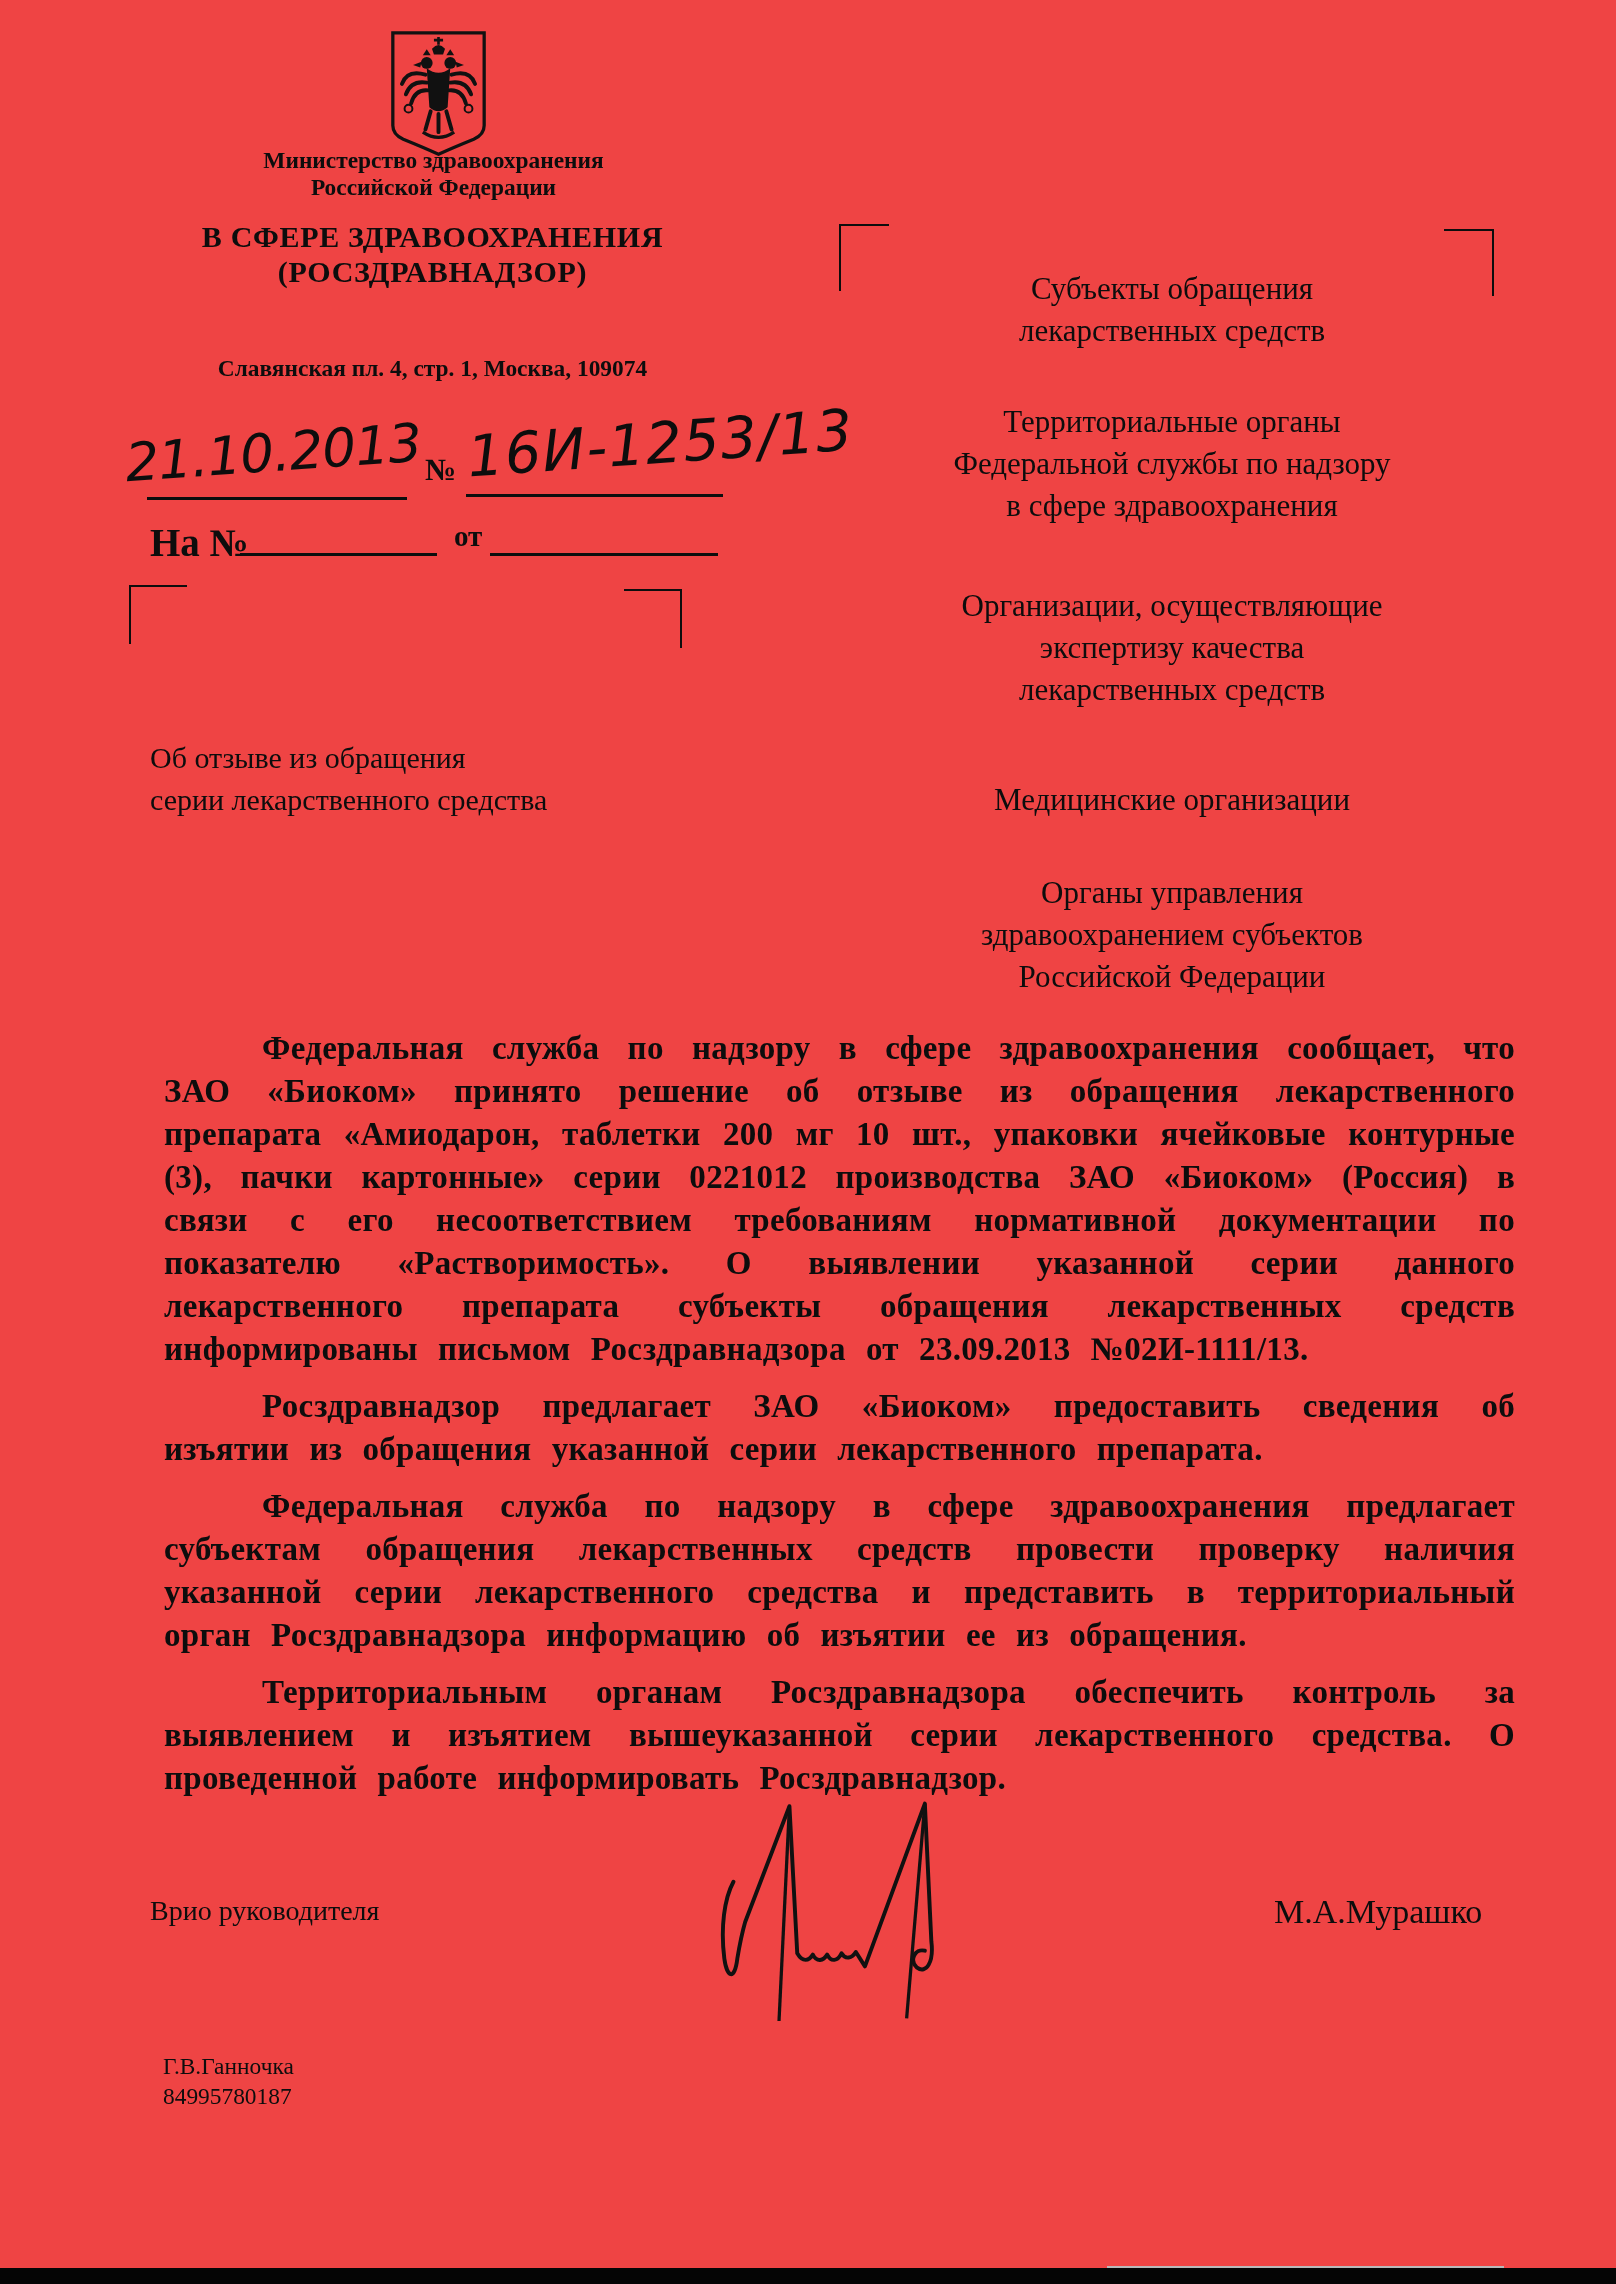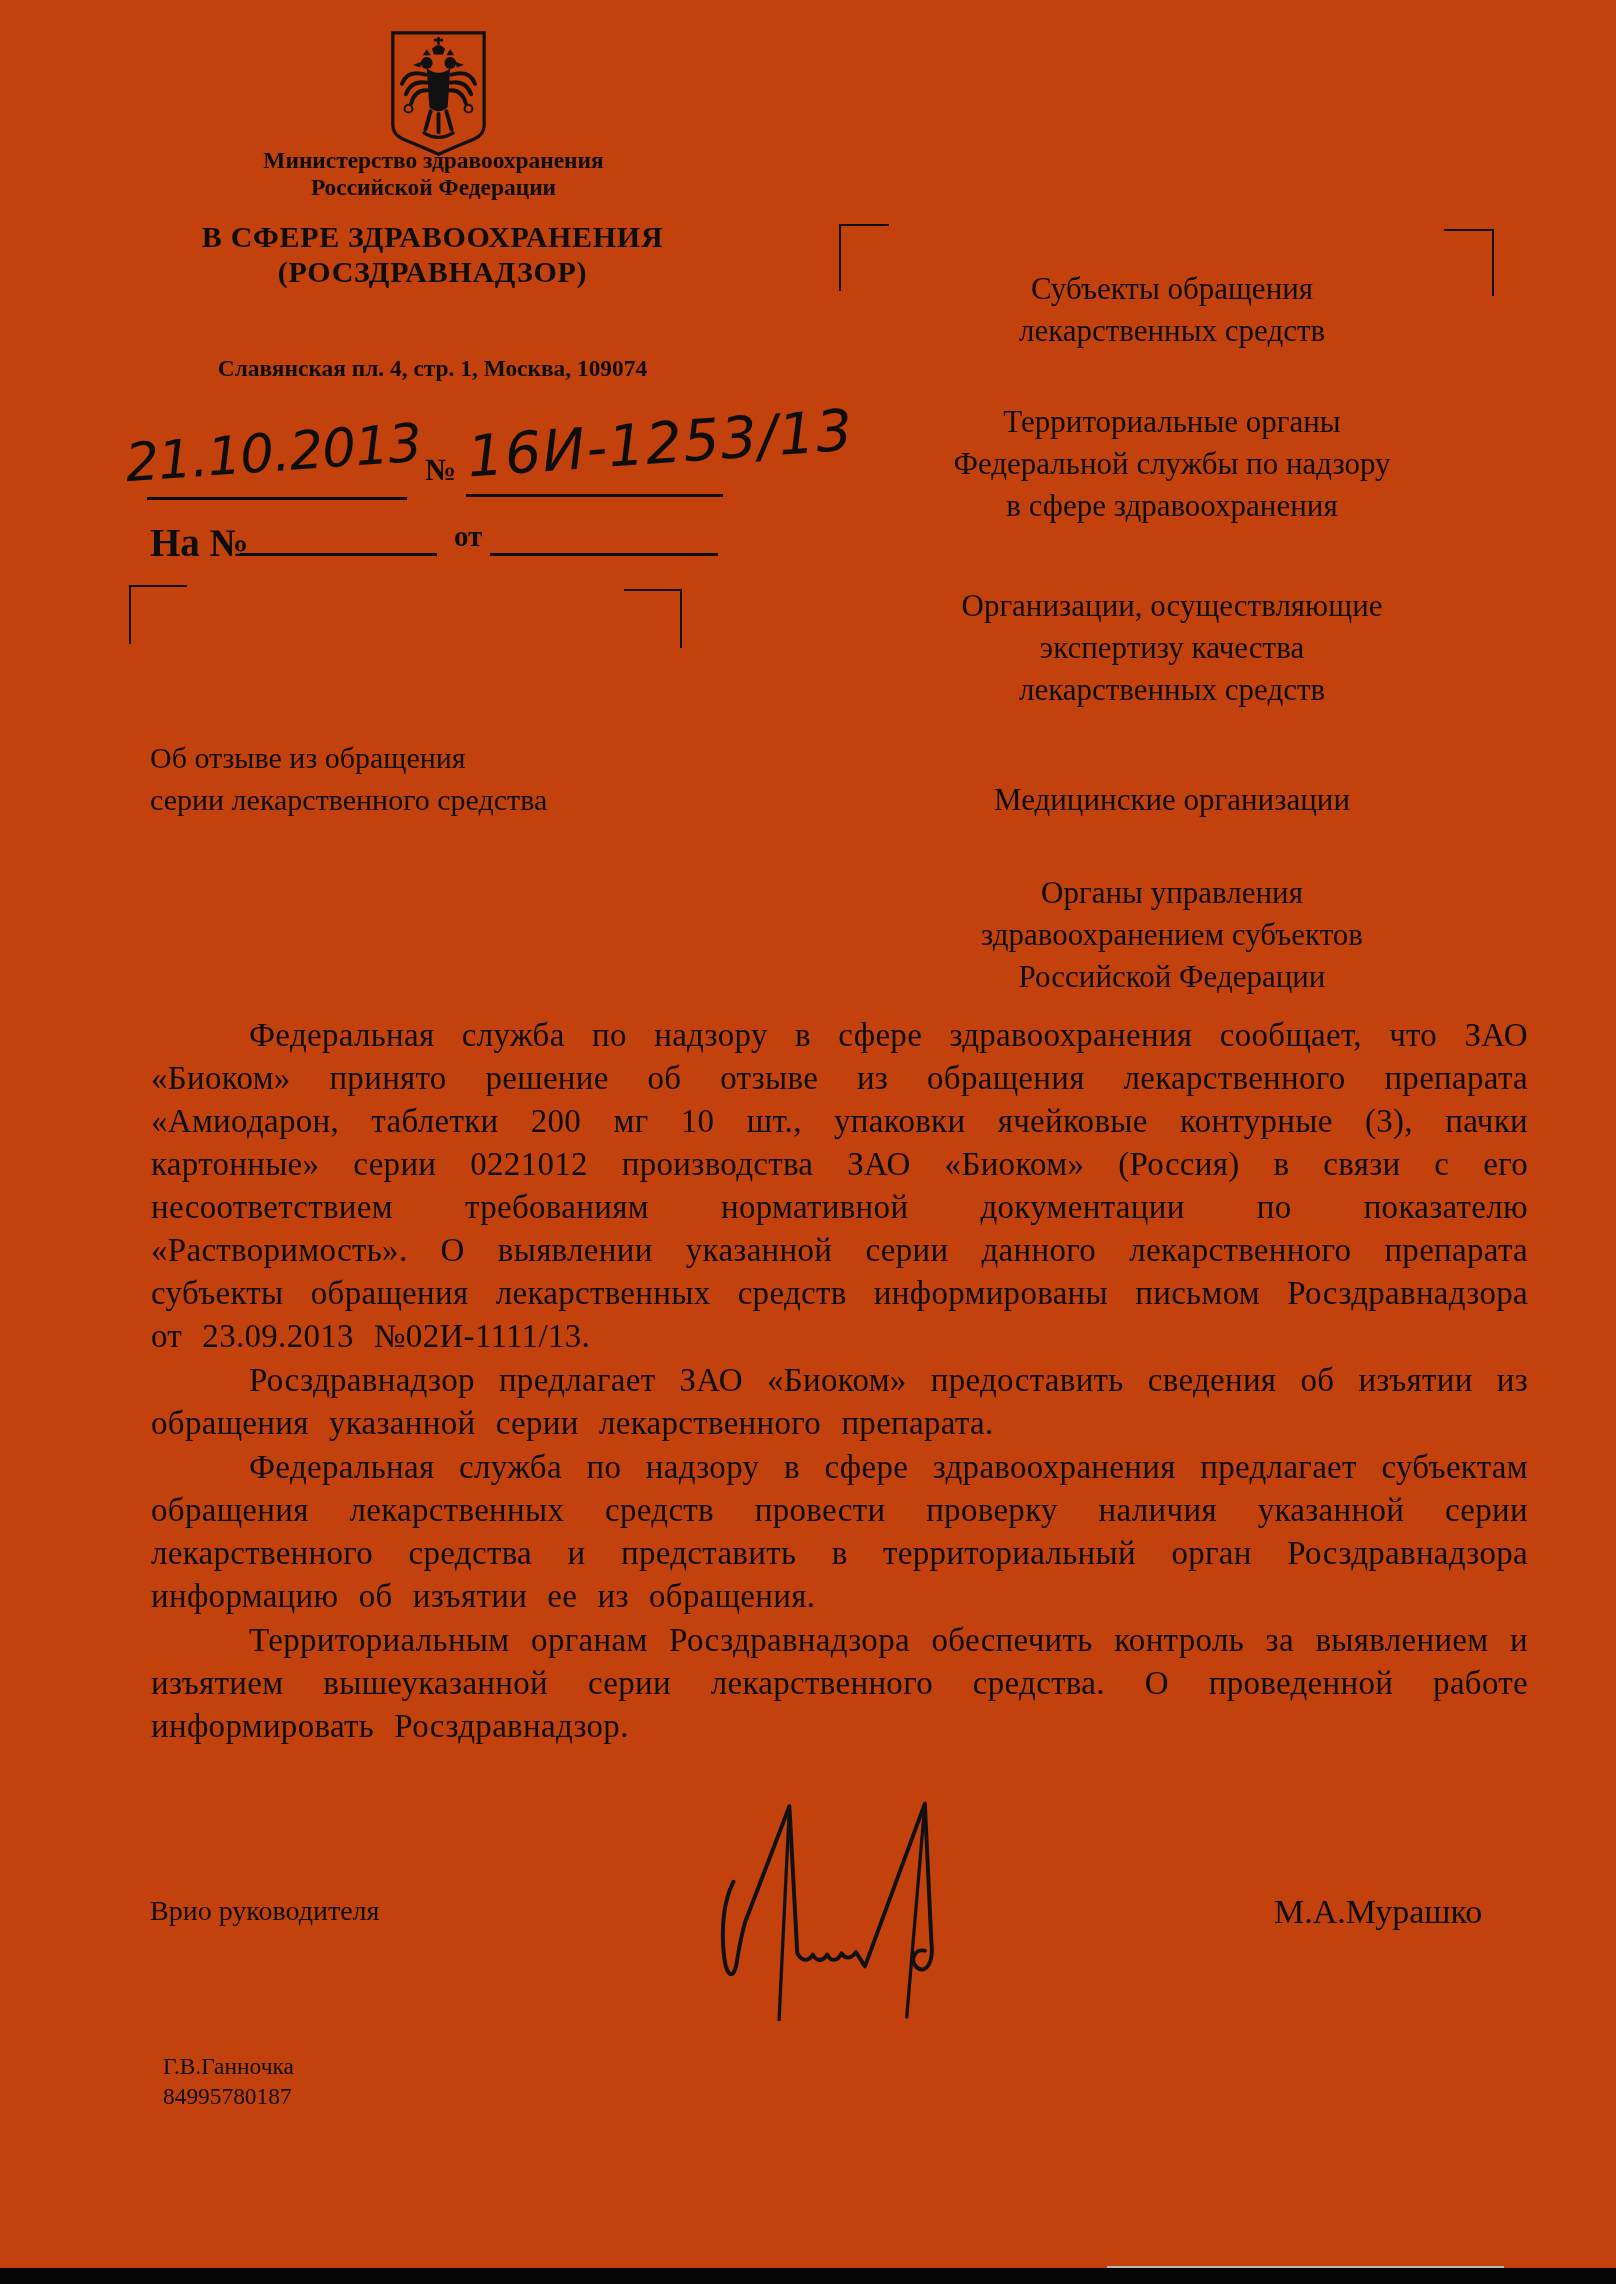--- a/index.html
+++ b/index.html
@@ -1,19 +1,19 @@
 <!DOCTYPE html>
 <html style="font-size:10.4px"><head>
 <meta charset="utf-8">
 <style>
   html,body{margin:0;padding:0;background:#888;}
   .page{
     position:relative;
     width:1617px;height:2284px;
-    background:#c2410c;
+    background:#ef4444;
     font-family:"Liberation Serif", serif;
     color:#0d0d0d;
     overflow:hidden;
   }
   .abs{position:absolute;}
   
   .emblem{left:385px;top:29px;width:107px;height:128px;}
   .ministry{left:173px;top:147px;width:521px;text-align:center;
             font-weight:bold;font-size:23.4px;line-height:27px;}
   .service{left:107px;top:219px;width:651px;text-align:center;
@@ -43,21 +43,21 @@
   
   .subject{left:150px;top:737px;width:586px;font-size:30px;line-height:42px;}
   
   .rcp{left:827px;width:690px;text-align:center;font-size:31px;line-height:42px;}
   .rcp-1{top:268px;} .rcp-2{top:401px;} .rcp-3{top:585px;}
   .rcp-4{top:779px;} .rcp-5{top:872px;}
   
   .body-text{left:150px;top:1013px;width:1379px;
              font-size:33px;line-height:43px;
              text-align:justify;word-spacing:11.7px;letter-spacing:0.3px;}
-  .body-text p{margin:1px;text-indent:98px;}
+  .body-text p{margin:14px;text-indent:98px;font-weight:bold;}
   
   .sig-pos{left:150px;top:1895px;font-size:28px;}
   .sig-name{left:1274px;top:1893px;font-size:34px;}
   .sig-scribble{left:710px;top:1797px;width:306px;height:228px;}
   
   .executor{left:163px;top:2051px;font-size:23.4px;line-height:30px;}
   .scan-gray-line{left:1107px;top:2266px;width:397px;height:2px;background:#b9b9b9;}
   .scan-bottom-bar{left:0;top:2268px;width:1617px;height:15.6px;background:#050505;}
 </style>
 </head>

